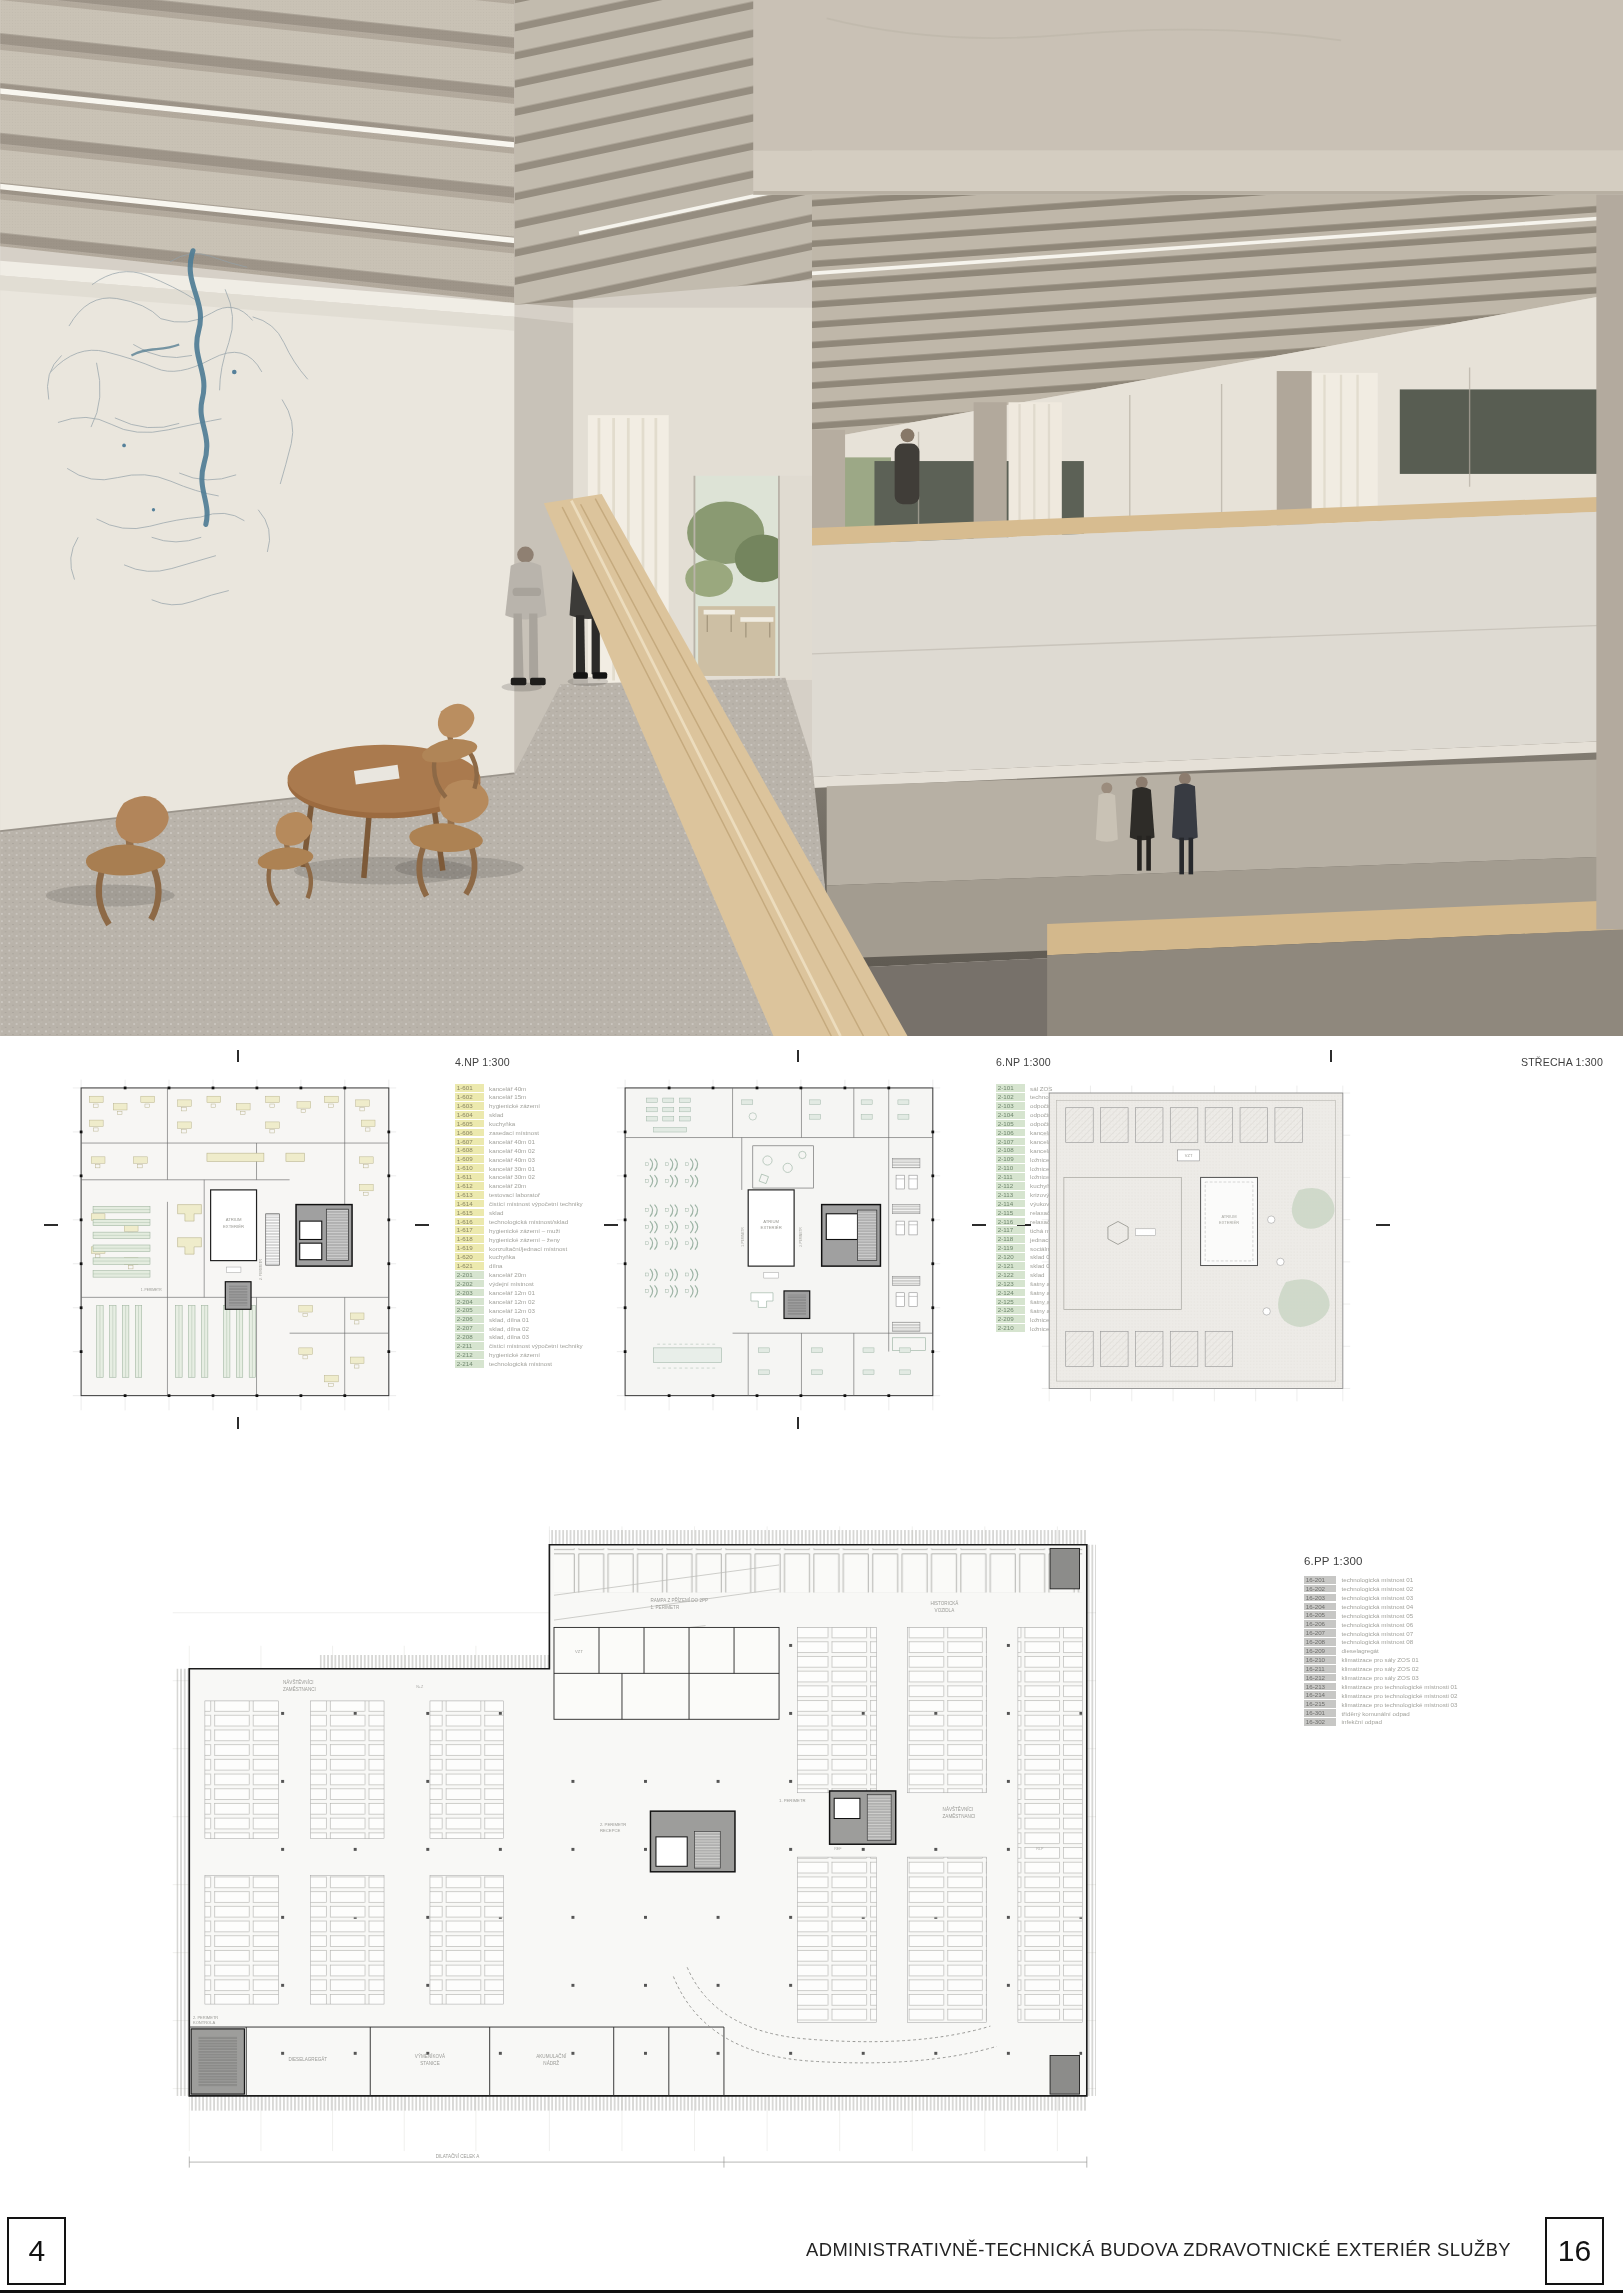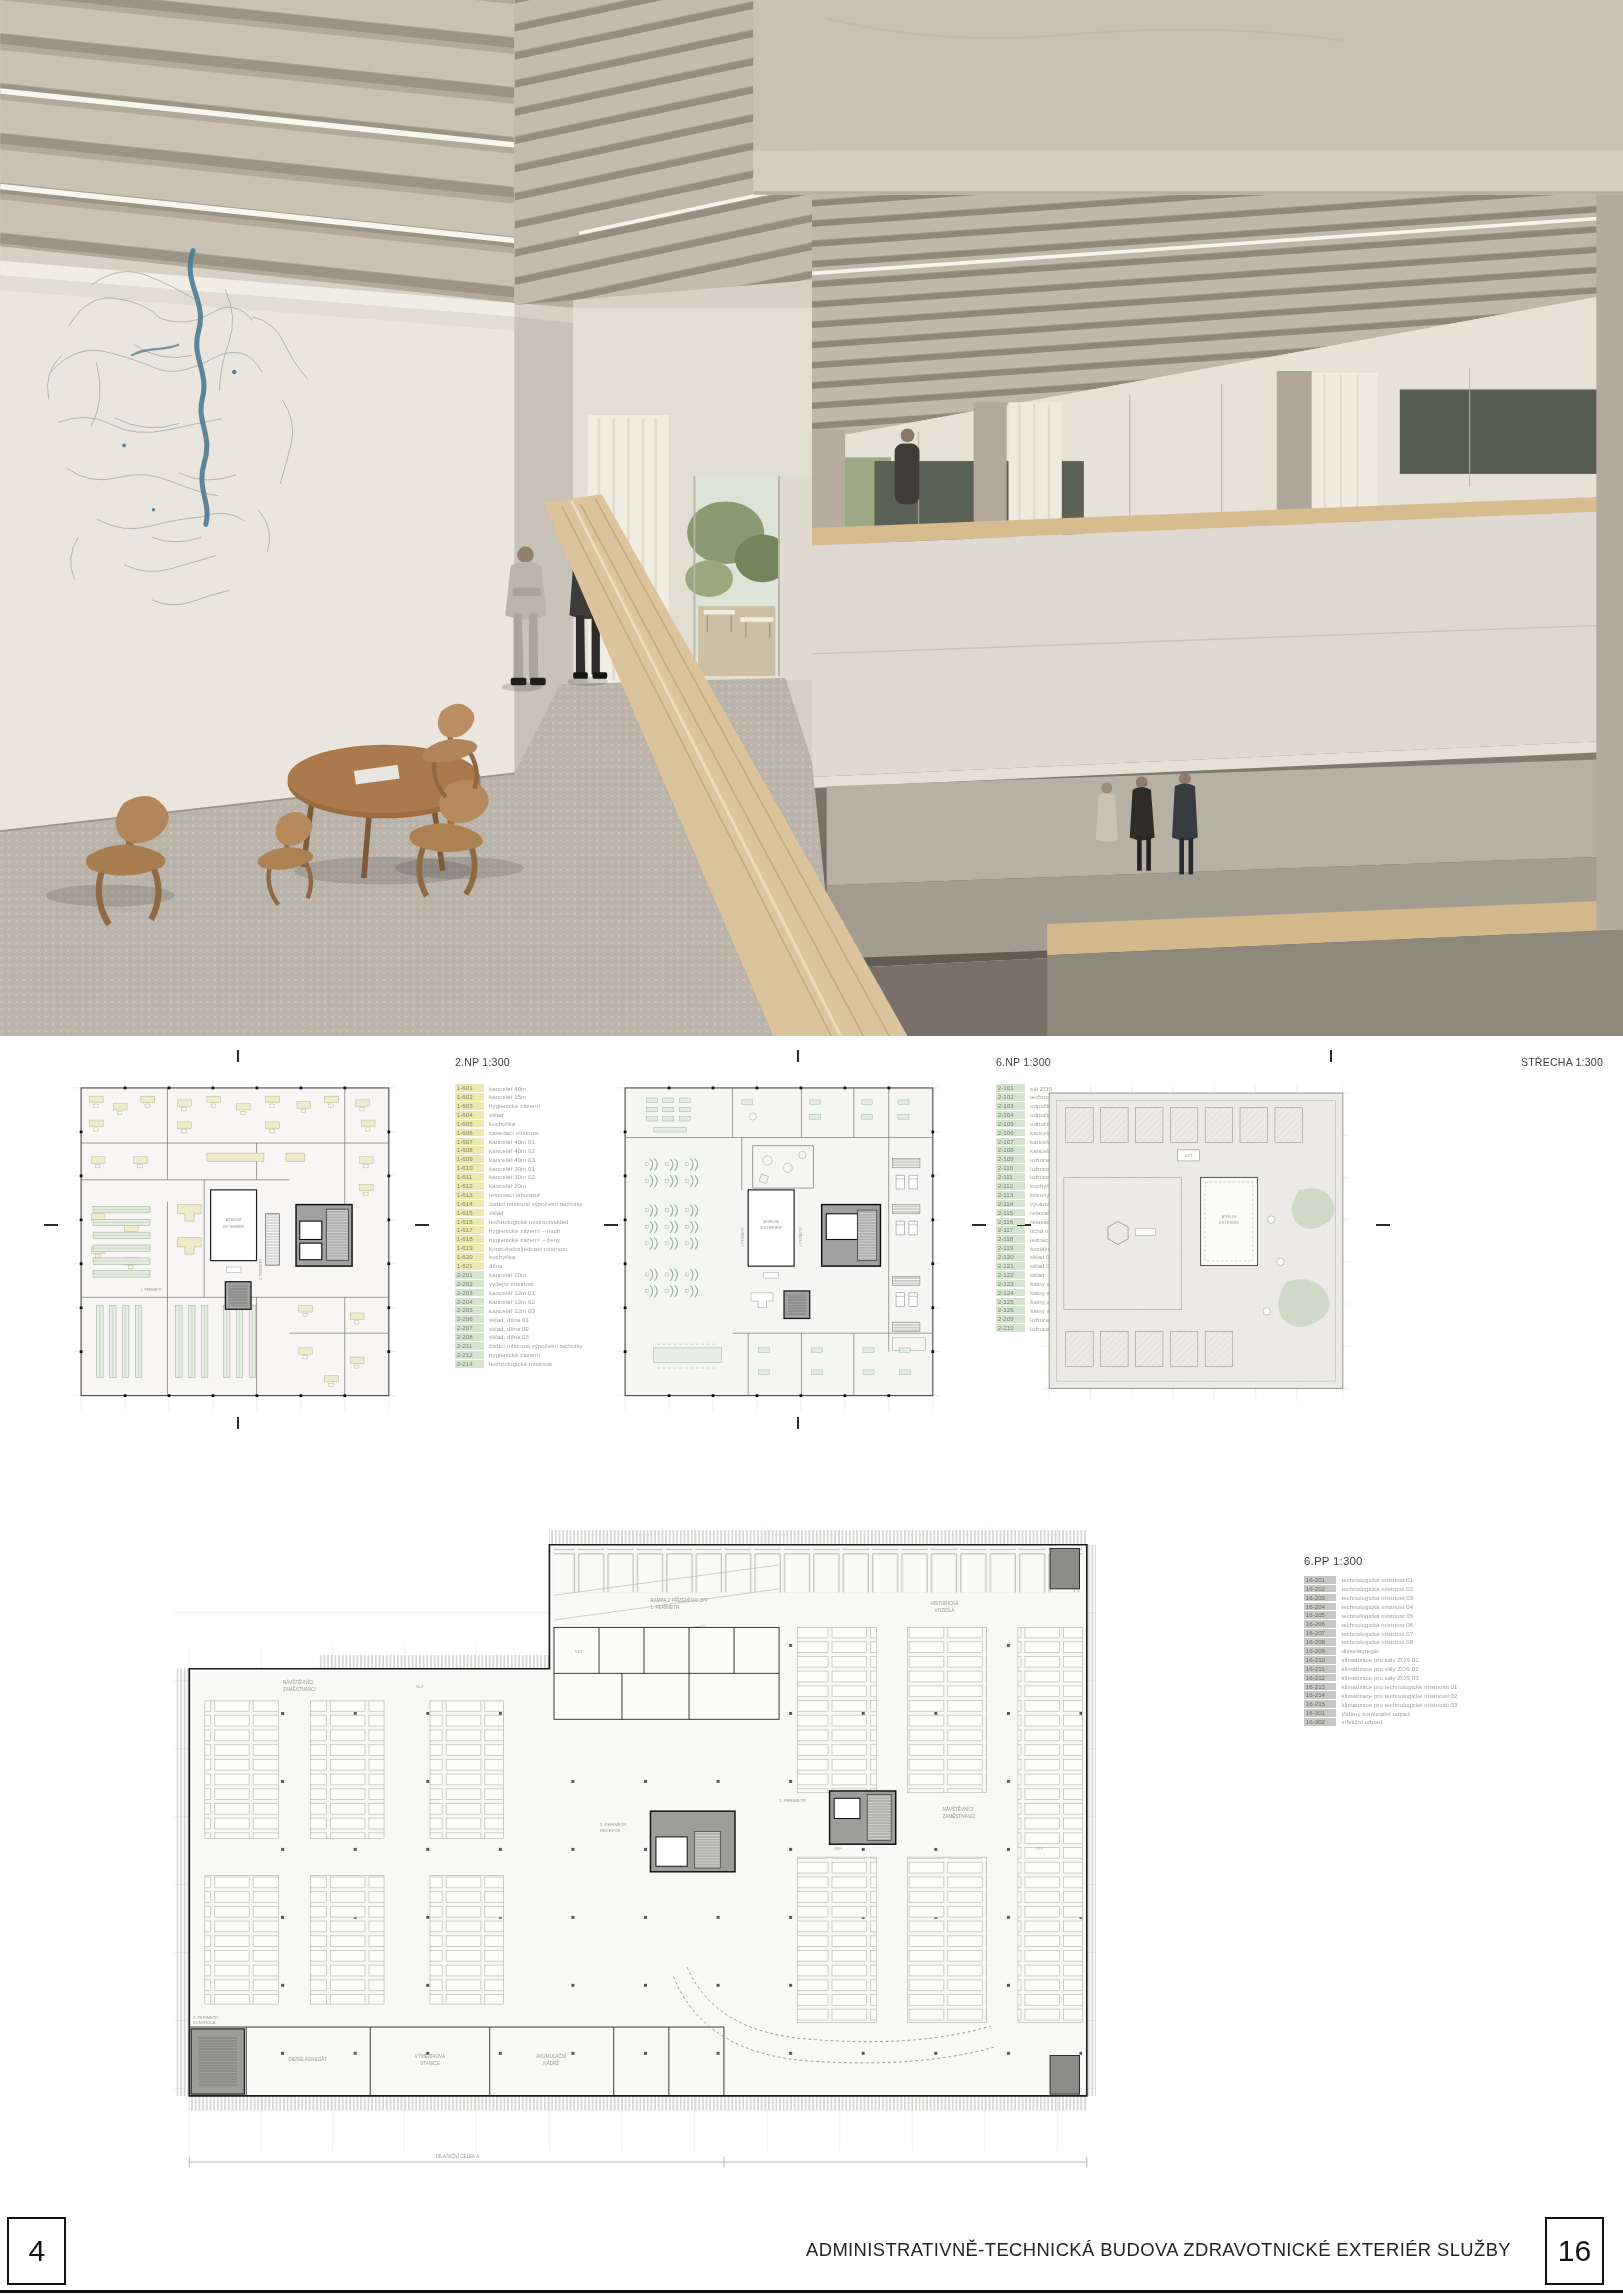--- a/index.html
+++ b/index.html
@@ -422,21 +422,21 @@
       <rect x="346.5" y="59.4" width="3" height="3"></rect>
         <rect x="346.5" y="107.2" width="3" height="3"></rect>
         <rect x="346.5" y="155.1" width="3" height="3"></rect>
         <rect x="346.5" y="202.9" width="3" height="3"></rect>
         <rect x="346.5" y="250.8" width="3" height="3"></rect>
         <rect x="346.5" y="298.6" width="3" height="3"></rect>
     </g>
   </svg>
 
   <div class="legend" style="left:455px;top:1056px">
-    <div class="legend-title">2.NP 1:300</div>
+    <div class="legend-title">4.NP 1:300</div>
     <div class="legend-rows">
 
         <div class="lrow">
           <span class="lcode c-y">1-601</span>
           <span class="llabel">kancelář 40m</span>
         </div>
 
         <div class="lrow">
           <span class="lcode c-y">1-602</span>
           <span class="llabel">kancelář 15m</span>

